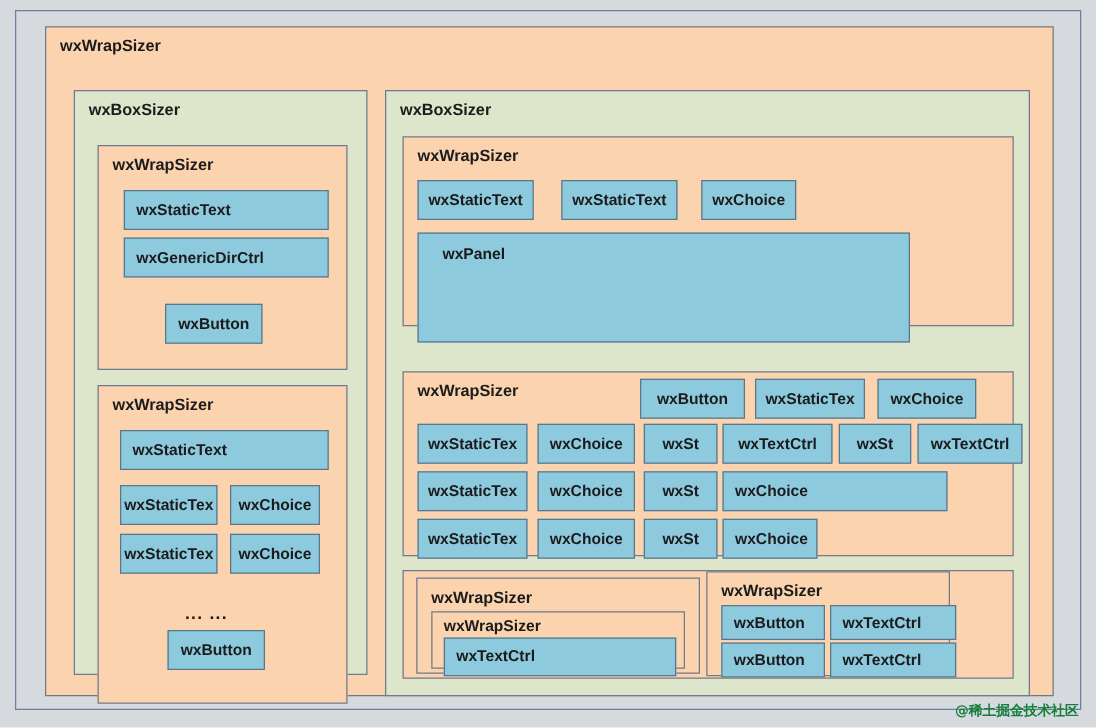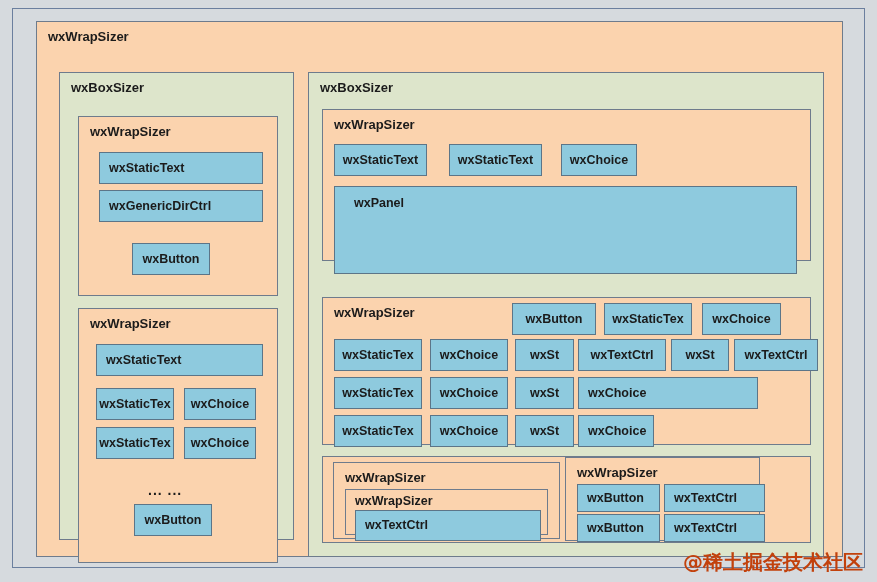--- a/index.html
+++ b/index.html
@@ -75,22 +75,22 @@
     position: absolute;
     font-size: 14px;
     color: #1b1b1b;
     letter-spacing: 1px;
     line-height: 1;
   }
   .watermark {
     position: absolute;
     right: 14px;
     bottom: 6px;
-    font-size: 20px;
-    color: #c2410c;
+    font-size: 11px;
+    color: #15803d;
     white-space: nowrap;
     font-family: "DejaVu Sans", sans-serif;
   }
 </style>
 </head>
 <body>
 
 <div id="canvas">
 
   <div class="outer-frame">
@@ -153,21 +153,21 @@
           <div class="ctrl center" style="left:11px; top:34px; width:93px; height:32px;">
             <span>wxStaticText</span>
           </div>
           <div class="ctrl center" style="left:126px; top:34px; width:93px; height:32px;">
             <span>wxStaticText</span>
           </div>
           <div class="ctrl center" style="left:238px; top:34px; width:76px; height:32px;">
             <span>wxChoice</span>
           </div>
 
-          <div class="ctrl" style="left:11px; top:76px; width:463px; height:88px; align-items:flex-start;padding-left:24px;">
+          <div class="ctrl" style="left:11px; top:76px; width:394px; height:88px; align-items:flex-start;padding-left:24px;">
             <span class="panel-label">wxPanel</span>
           </div>
         </div>
 
         <div class="sizer wrap-sizer" style="left:13px; top:224px; width:489px; height:148px;">
           <span class="label">wxWrapSizer</span>
 
           <div class="ctrl center" style="left:189px; top:5px; width:84px; height:32px;">
             <span>wxButton</span>
           </div>

